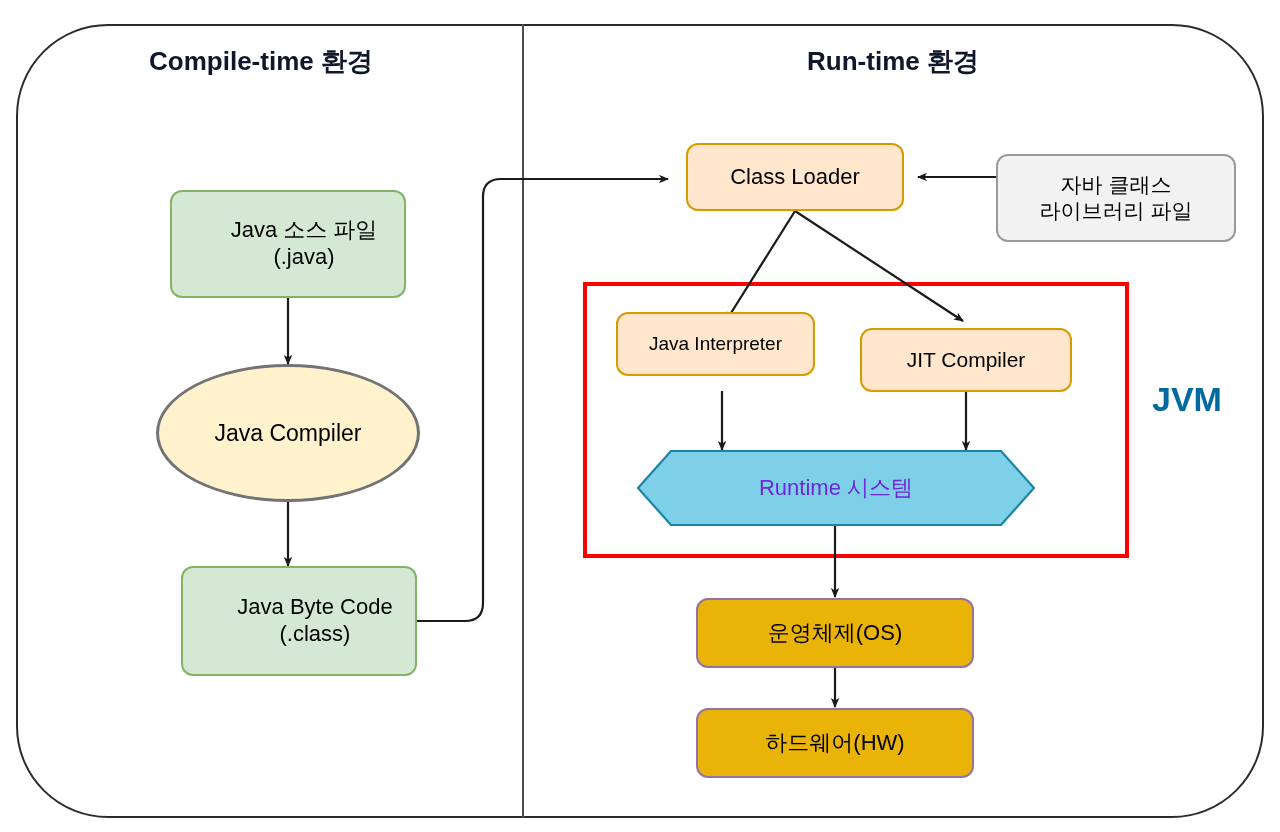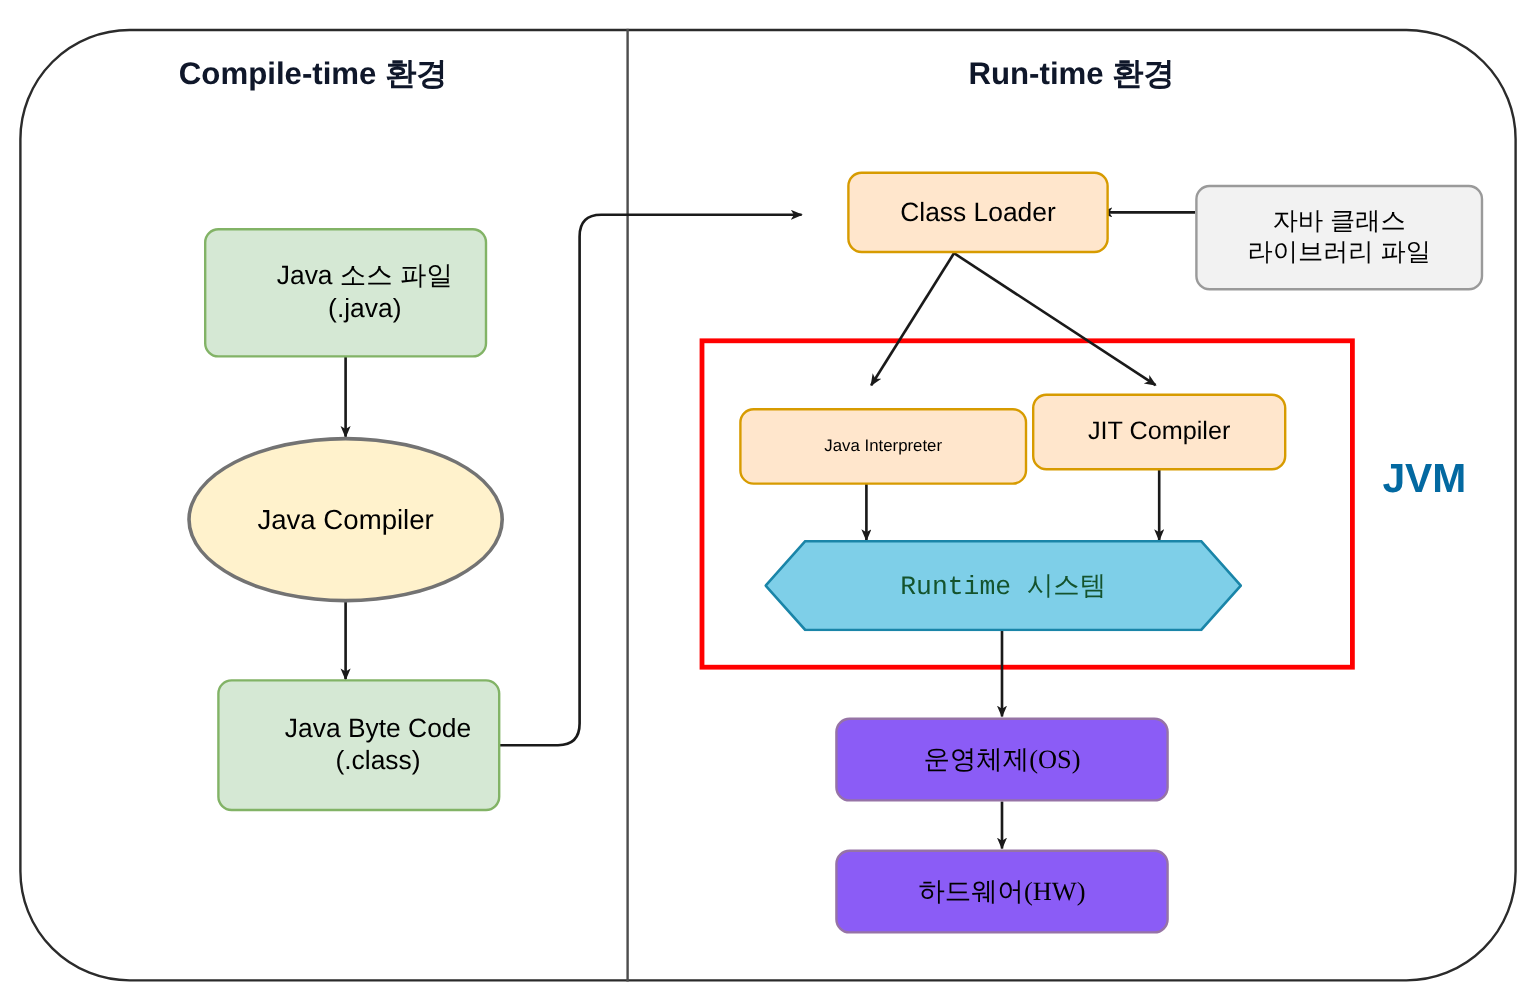--- a/index.html
+++ b/index.html
@@ -32,41 +32,40 @@
     color: #000000;
     white-space: pre-line;
   }
   .rbox {
     border-radius: 12px;
     border-width: 2px;
     border-style: solid;
   }
   .green  { background: #d5e8d4; border-color: #82b366; padding-left: 32px; }
   .orange { background: #ffe6cc; border-color: #d79b00; }
-  .purple { background: #8b5cf6; border-color: #9673a6; font-family: Liberation Serif, serif; }
+  .purple { background: #eab308; border-color: #9673a6; }
   .grey   { background: #f2f2f2; border-color: #9a9a9a; }
   .ellipse {
     background: #fff2cc;
     border: 3px solid #737373;
     border-radius: 50%;
     font-weight: normal;
   }
   .hexwrap {
     position: absolute;
     display: flex;
     align-items: center;
     justify-content: center;
   }
   .hexwrap svg { position: absolute; left: 0; top: 0; }
   .hexwrap .hexlabel {
     position: relative;
     z-index: 2;
-    color: #14532d;
+    color: #6d28d9;
     text-align: center;
-    font-family: Liberation Mono, monospace;
   }
   .section-title {
     position: absolute;
     font-weight: bold;
     color: #0f172a;
     text-align: center;
     width: 100%;
   }
   .jvm-label {
     position: absolute;
@@ -138,26 +137,26 @@
   <div class="jvm-label" style="left:1152px; top:380px; font-size:34px;">JVM</div>
 
   <div class="node rbox green" style="left:170px; top:190px; width:236px; height:108px; font-size:22px;">Java 소스 파일
 (.java)</div>
 
   <div class="node ellipse" style="left:156px; top:364px; width:264px; height:138px; font-size:23px;">Java Compiler</div>
 
   <div class="node rbox green" style="left:181px; top:566px; width:236px; height:110px; font-size:22px;">Java Byte Code
 (.class)</div>
 
-  <div class="node rbox orange" style="left:686px; top:143px; width:218px; height:68px; font-size:22px;margin-left:20px;">Class Loader</div>
+  <div class="node rbox orange" style="left:686px; top:143px; width:218px; height:68px; font-size:22px;">Class Loader</div>
 
   <div class="node rbox grey" style="left:996px; top:132px; width:240px; height:88px; font-size:21px;margin-top:22px;">자바 클래스
 라이브러리 파일</div>
 
-  <div class="node rbox orange" style="left:616px; top:340px; width:240px; height:64px; font-size:14px;">Java Interpreter</div>
+  <div class="node rbox orange" style="left:616px; top:312px; width:199px; height:64px; font-size:19px;">Java Interpreter</div>
 
   <div class="node rbox orange" style="left:860px; top:328px; width:212px; height:64px; font-size:21px;">JIT Compiler</div>
 
   <div class="hexwrap" style="left:637px; top:450px; width:398px; height:76px;">
     <svg width="398" height="76" viewBox="0 0 398 76" xmlns="http://www.w3.org/2000/svg">
       <polygon points="34,1 364,1 397,38 364,75 34,75 1,38" fill="#7ecfe8" stroke="#1a85a8" stroke-width="2.2"></polygon>
     </svg>
     <span class="hexlabel" style="font-size:22px;">Runtime 시스템</span>
   </div>
 

